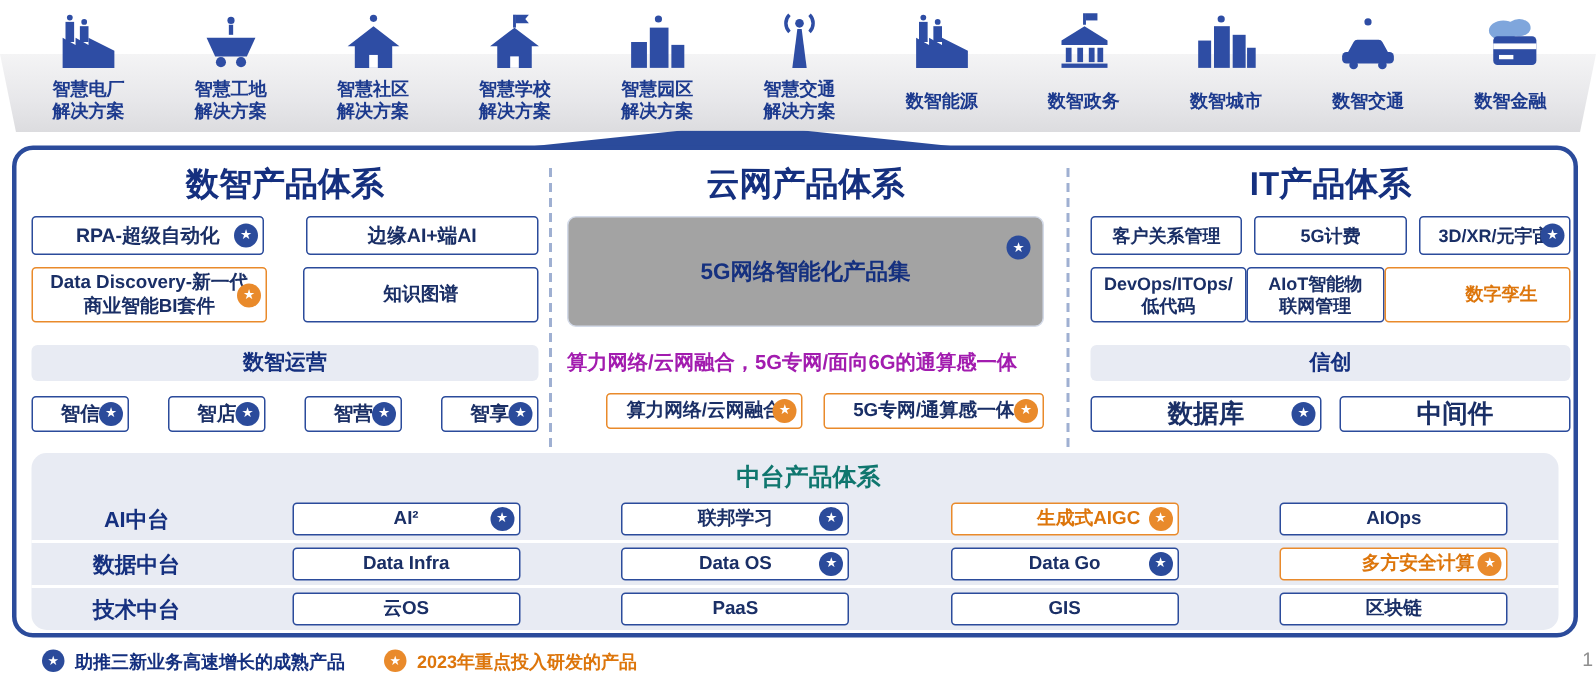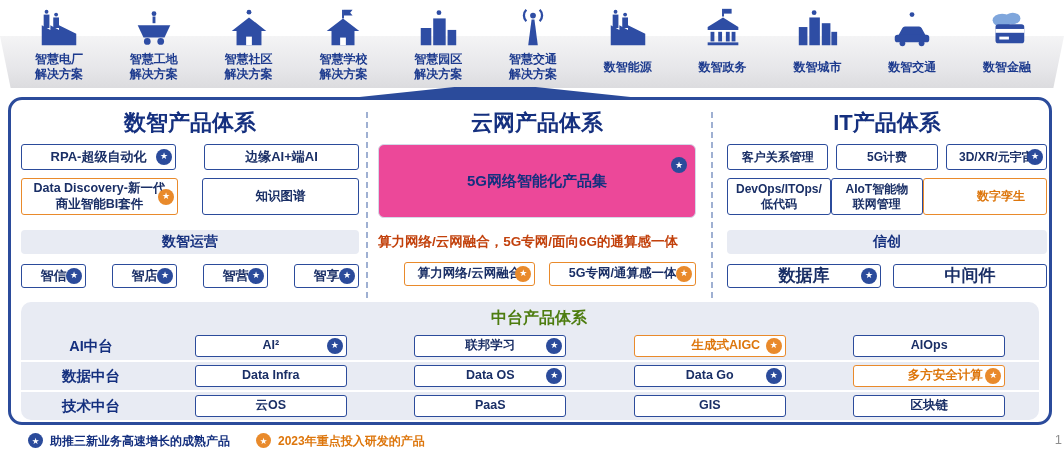--- a/index.html
+++ b/index.html
@@ -42,30 +42,30 @@
     color:#1A2F66;font-size:13px;font-weight:600;line-height:1.25;padding:0 8px;}
   .pill.orange{border-color:#E98A2B;}
   .pill.otext{color:#DD760C;padding-left:40px;}
   .subbar{margin-top:15px;height:24px;background:#E8EBF3;border-radius:4px;display:flex;align-items:center;
     justify-content:center;color:#15307F;font-weight:bold;font-size:14px;}
   .star{position:absolute;right:3px;top:50%;transform:translateY(-50%);width:16px;height:16px;border-radius:50%;
     background:#2B4B9B;color:#fff;font-size:9px;display:flex;align-items:center;justify-content:center;}
   .star::before{content:"★";}
   .star.orange{background:#E98A2B;}
   .star.corner{top:12px;right:8px;transform:none;}
-  .bigbox{margin-top:12px;height:72px;background:#ec4899;border:1px solid #D3DAE8;border-radius:6px;position:relative;
+  .bigbox{margin-top:12px;height:72px;background:#a3a3a3;border:1px solid #D3DAE8;border-radius:6px;position:relative;
     display:flex;align-items:center;justify-content:center;font-size:15px;font-weight:bold;color:#15307F;}
-  .caption{margin-top:15px;font-size:13.5px;font-weight:bold;color:#c2410c;}
+  .caption{margin-top:15px;font-size:13.5px;font-weight:bold;color:#a21caf;}
   .cloud-r{margin:11px 0 0 26px;gap:14px;}
   .cloud-r .pill{height:24px;font-size:12.5px;}
   .cloud-r .pill.p1{width:134px;} .cloud-r .pill.p2{width:150px;}
   
   .platform{position:absolute;left:10px;top:202px;width:1018px;height:118px;background:#E8EBF3;border-radius:10px;
     display:flex;flex-direction:column;}
-  .p-title{padding-top:6px;height:24px;text-align:center;font-size:16px;font-weight:bold;color:#4d7c0f;margin-left:18px;}
+  .p-title{padding-top:6px;height:24px;text-align:center;font-size:16px;font-weight:bold;color:#0f766e;margin-left:18px;}
   .prow{flex:1;display:grid;grid-template-columns:140px 1fr 1fr 1fr 1fr;align-items:center;}
   .prow + .prow{border-top:2px solid #fff;}
   .p-label{text-align:center;font-weight:bold;color:#15307F;font-size:14.5px;}
   .p-cell{display:flex;justify-content:center;}
   .prow .pill{width:152px;height:22px;font-size:12.5px;}
   
   .legend{position:absolute;left:28px;top:433px;display:flex;align-items:center;gap:26px;}
   .legend-item{display:flex;align-items:flex-start;gap:7px;}
   .lstar{position:static;transform:none;width:15px;height:15px;border-radius:50%;background:#2B4B9B;color:#fff;
     font-size:8.5px;display:flex;align-items:center;justify-content:center;}

